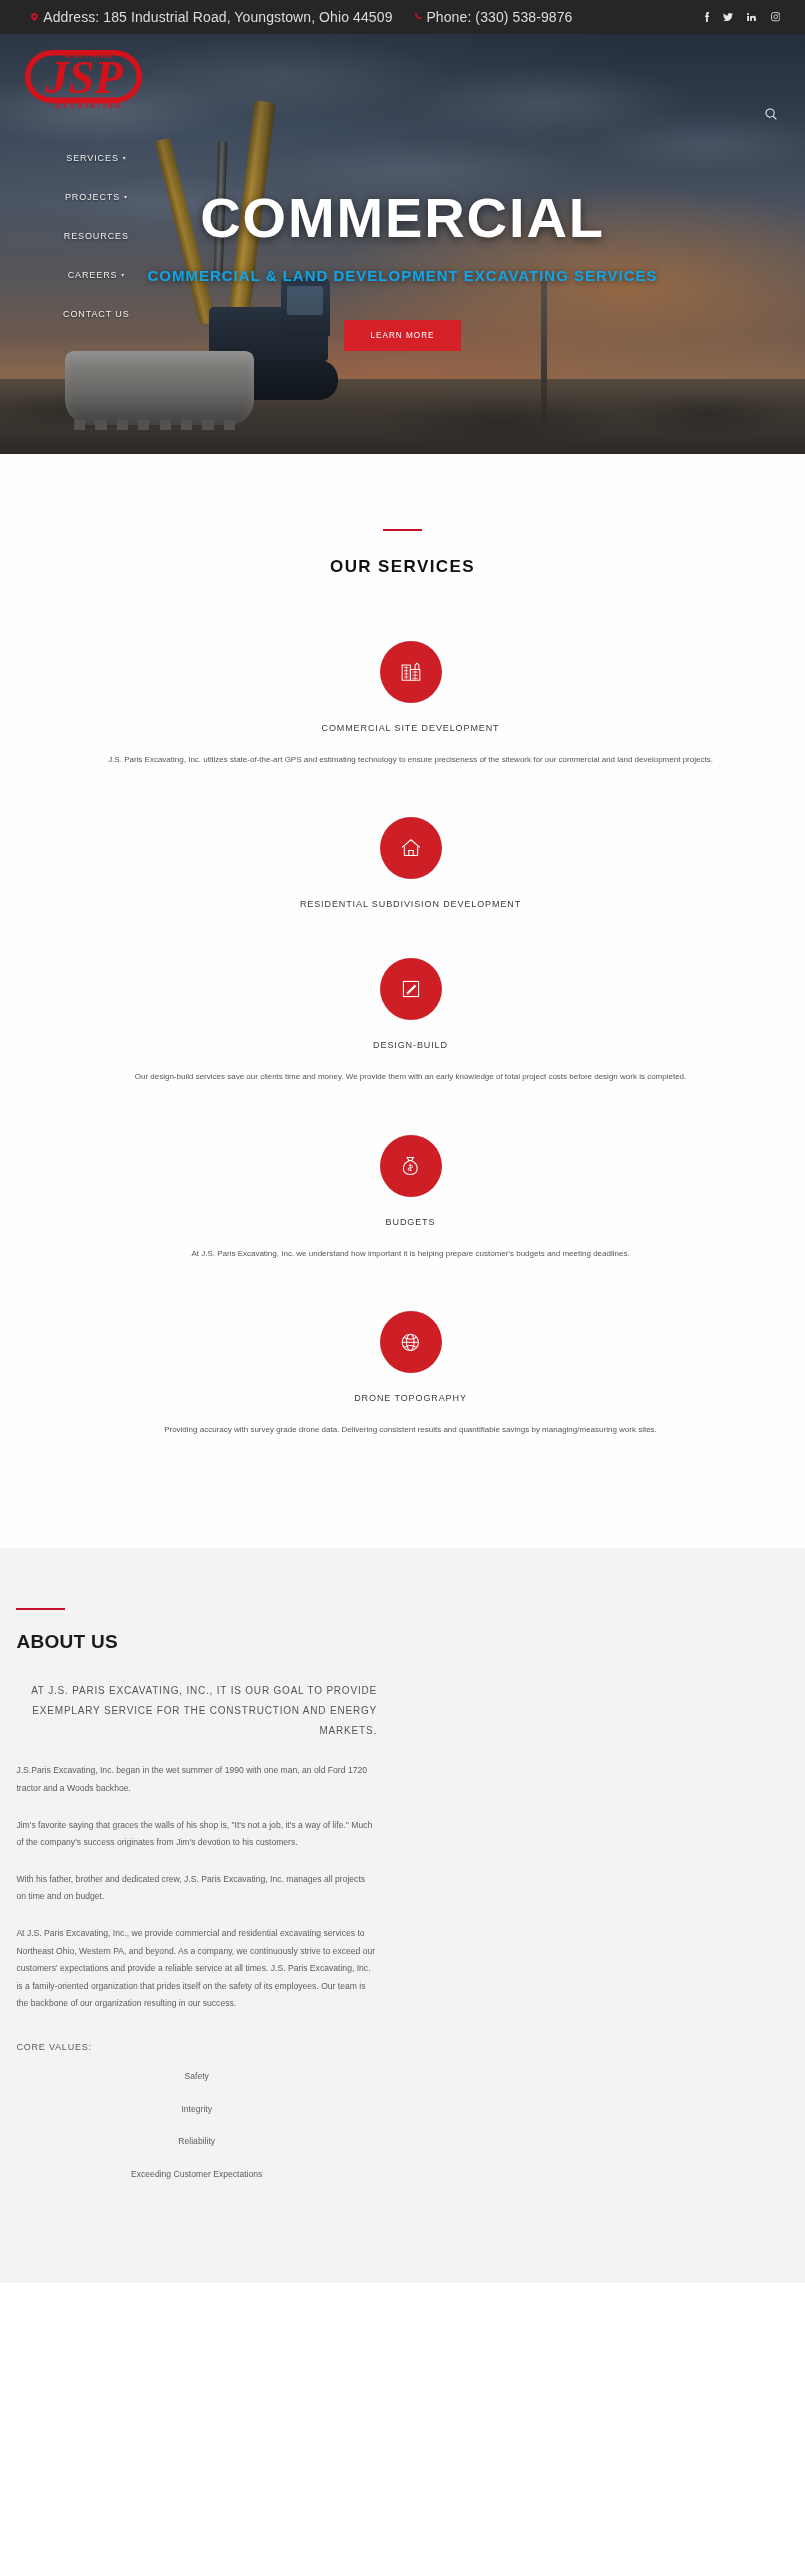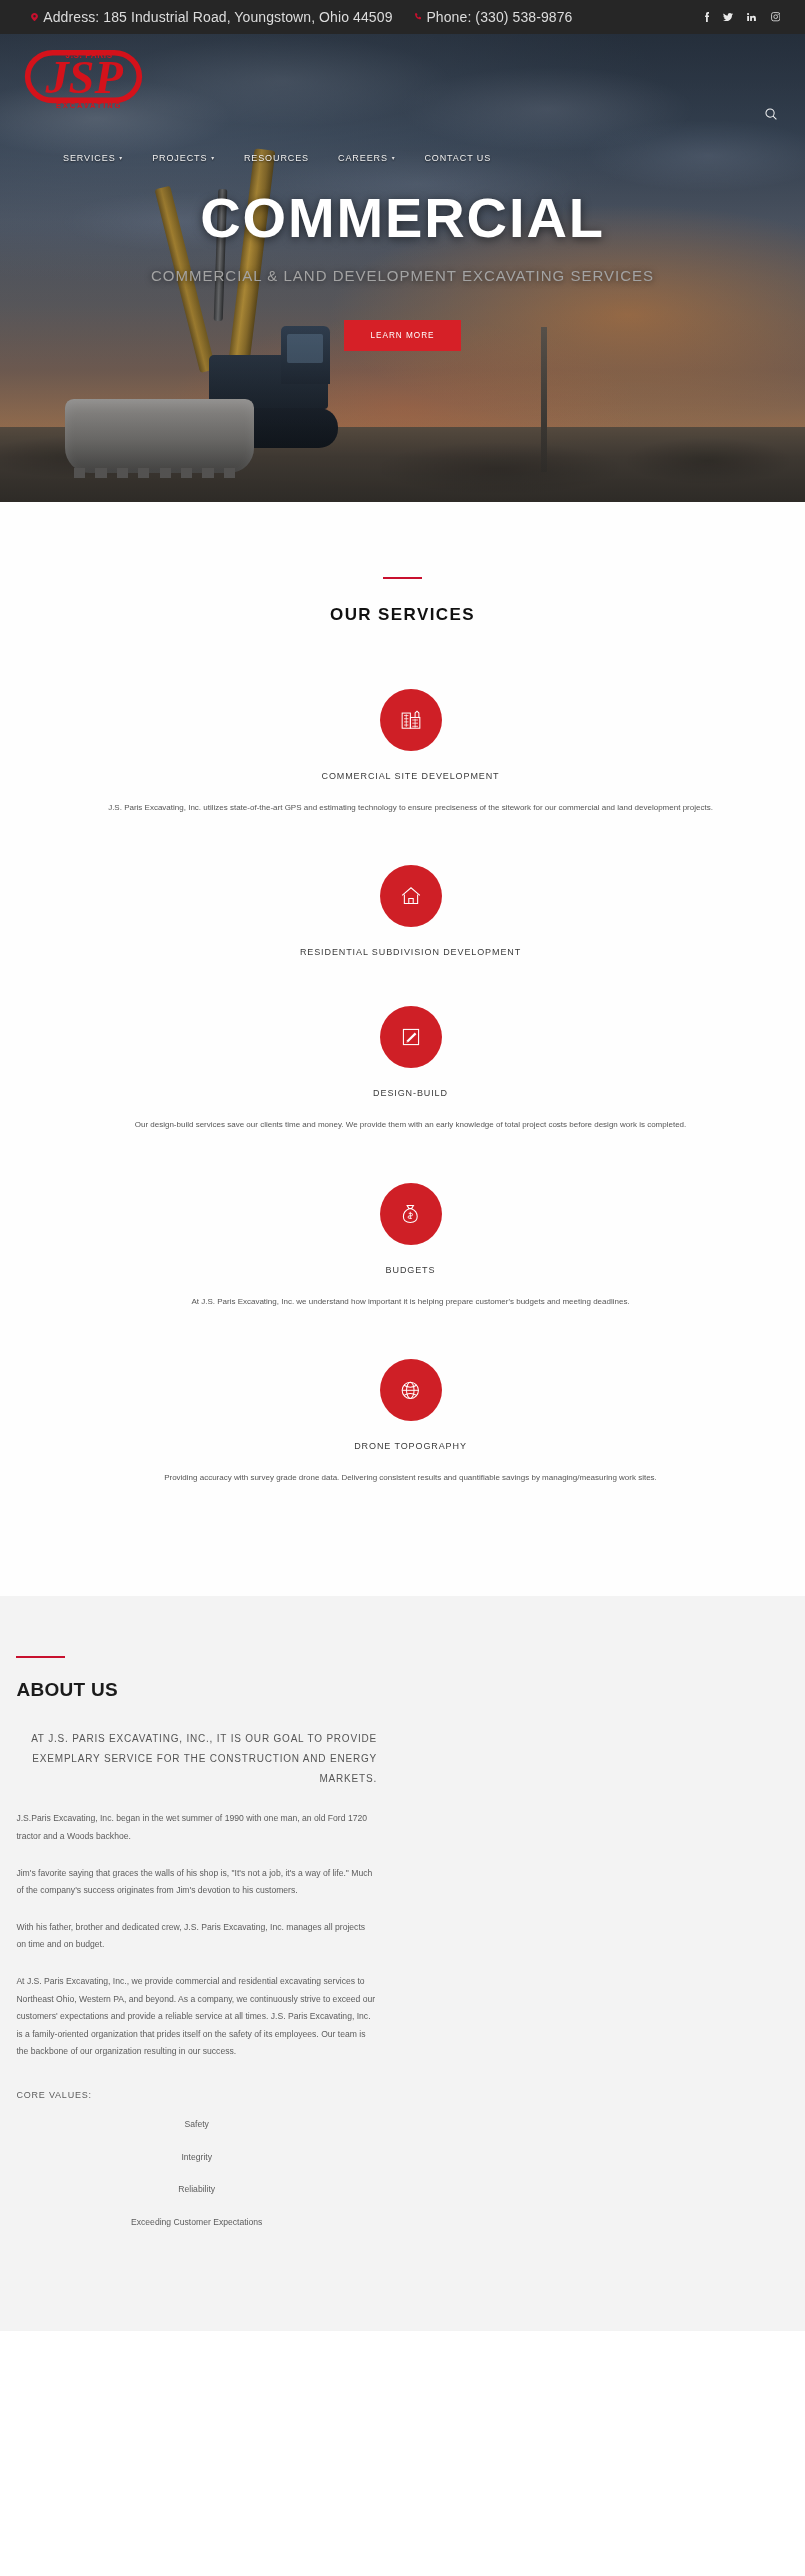--- a/index.html
+++ b/index.html
@@ -24,21 +24,21 @@
   .topbar-left{ display:flex; align-items:center; gap:21.4px; margin-left:6.3px; }
   .tb-item{ display:flex; align-items:center; gap:5px; }
   .tb-item .txt{ color:#dcdcdc; font-size:14px; letter-spacing:0.1px; white-space:nowrap; }
   .tb-ico{ color:#c8102e; display:inline-flex; }
   .topbar-right{ margin-left:auto; display:flex; align-items:center; gap:14px; }
   .soc{ color:#e8e8e8; display:inline-flex; cursor:pointer; }
 
   
   .hero{
     position:relative;
-    height:468px;
+    height:420px;
     overflow:hidden;
     background:#24303d;
   }
   .hero-bg{
     position:absolute; inset:0;
     background:
       radial-gradient(ellipse 60% 38% at 78% 60%, rgba(255,150,60,.55) 0%, rgba(255,110,40,0) 62%),
       radial-gradient(ellipse 45% 30% at 50% 80%, rgba(240,120,70,.35) 0%, rgba(240,120,70,0) 65%),
       radial-gradient(ellipse 90% 55% at 20% 15%, rgba(120,140,165,.45) 0%, rgba(60,75,95,0) 70%),
       linear-gradient(180deg,#3c4a5c 0%, #46566a 22%, #5a6270 42%, #6d6a6c 58%, #8c7060 72%, #c08a5e 84%, #6d6257 93%, #3b382f 100%);
@@ -132,20 +132,21 @@
   }
   .logo{
     position:absolute; left:16.4px; top:10px;
     width:145px; height:74px;
     display:block;
   }
   .nav{
     position:absolute; left:63px; top:119px;
     display:flex; align-items:center; gap:29px;
     z-index:20;
+    flex-direction:column;
   }
   .nav-item{
     color:#f2f2f2; font-size:9px; letter-spacing:0.9px;
     display:flex; align-items:center; gap:3.8px; cursor:pointer;
     text-shadow:0 0.6px 1.9px rgba(0,0,0,.6);
   }
   .caret{ font-size:5.7px; opacity:.9; }
   .search-btn{
     position:absolute; right:28px; top:74px; z-index:22; cursor:pointer;
     color:#ffffff; opacity:.95;
@@ -153,21 +154,21 @@
 
   .hero-content{
     position:absolute; left:0; right:0; top:156px; text-align:center; z-index:15;
   }
   .hero-title{
     color:#fff; font-size:56px; font-weight:700; letter-spacing:1.9px; line-height:1;
     text-shadow:0 1.9px 10px rgba(0,0,0,.55);
   }
   .hero-sub{
     margin-top:21.4px;
-    color:#a3a3a3; font-size:15px; letter-spacing:1px; font-weight:400;
+    color:#0ea5e9; font-size:15px; letter-spacing:1px; font-weight:700;
     text-shadow:0 1.3px 6.3px rgba(0,0,0,.6);
   }
   .hero-btn{
     margin-top:36px;
     display:inline-block;
     background:#d62027;
     color:#fff;
     font-size:8.2px; letter-spacing:1px;
     padding:10.7px 26.4px;
     border:none; cursor:pointer;

